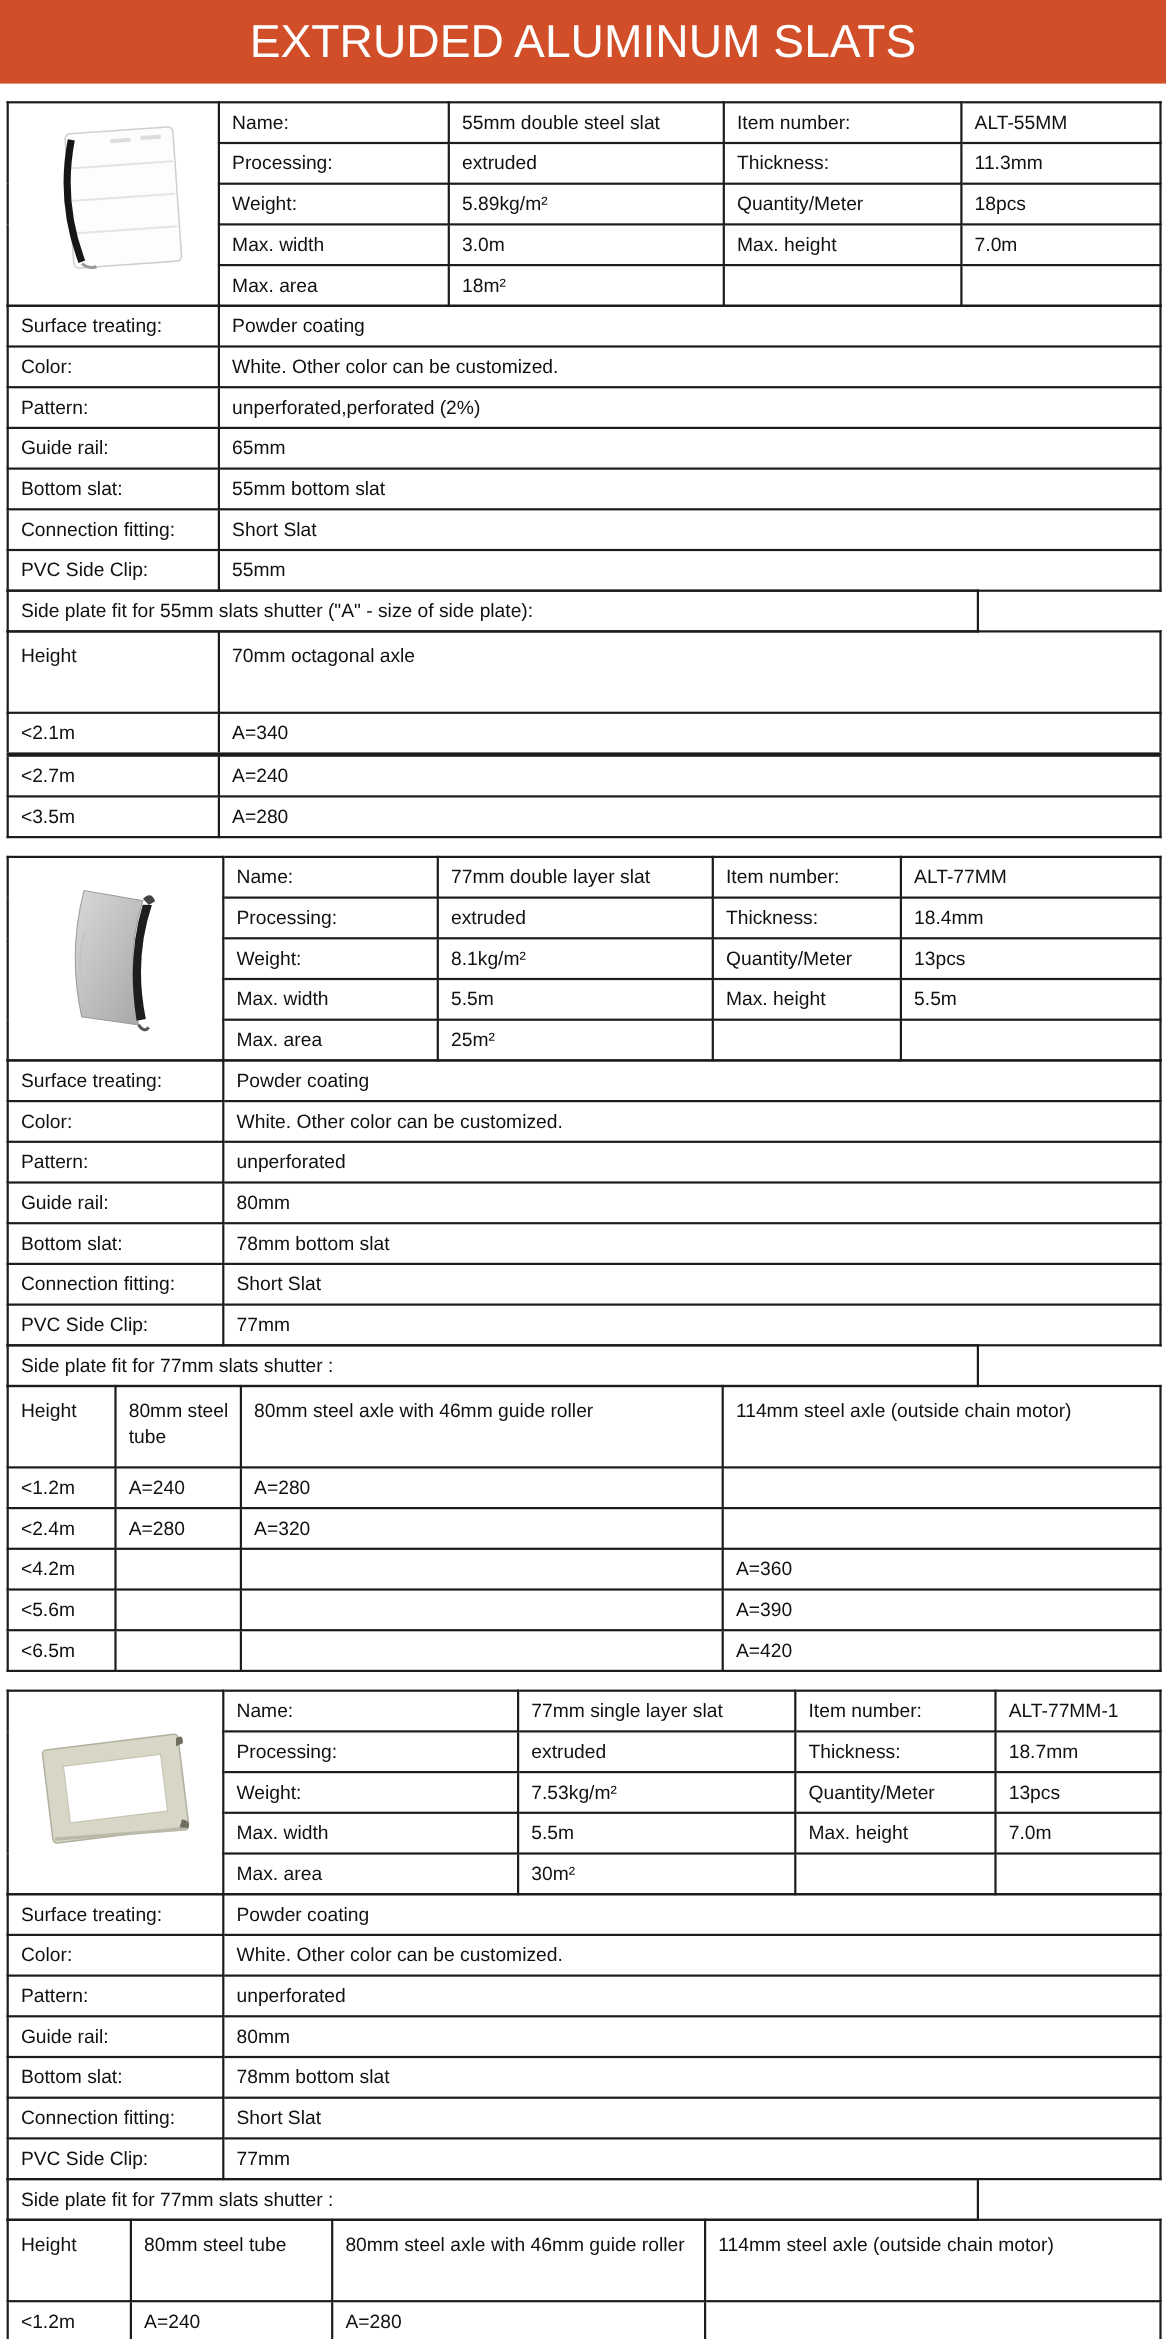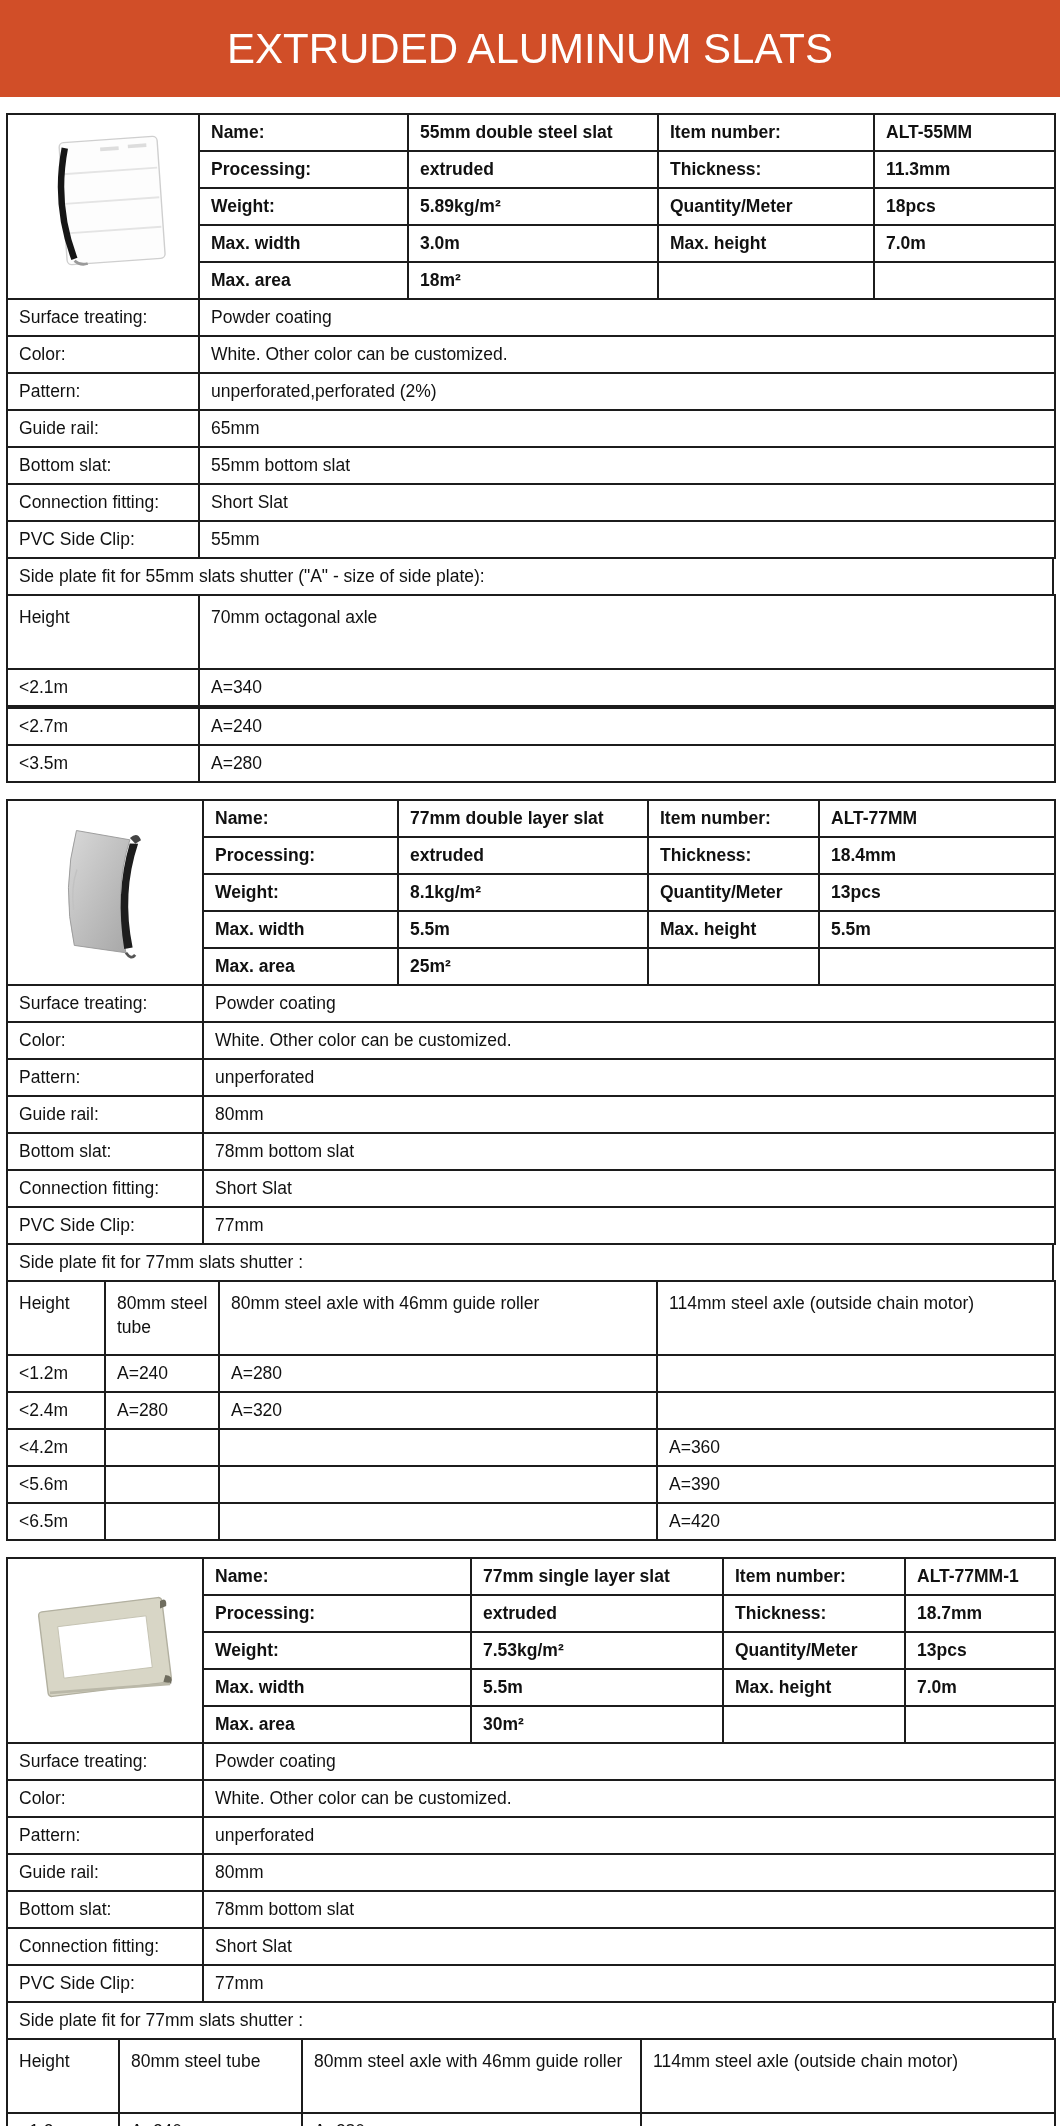--- a/index.html
+++ b/index.html
@@ -1,31 +1,31 @@
 <!DOCTYPE html>
 <html><head>
 <meta charset="utf-8">
 <style>
   html,body { margin:0; padding:0; }
   body {
     width:1060px; background:#ffffff; color:#111;
     font-family:"Liberation Sans", sans-serif;
   }
   .banner {
-    background:#d14e28; height:97px;
+    background:#d14e28; height:76px;
     display:flex; align-items:center; justify-content:center;
   }
   .banner-title { color:#ffffff; font-size:42px; }
   .content { margin:6px 0 0 6px; width:1048px; }
   .product-section { margin-top:5px; }
   table {
-    border-collapse:collapse; table-layout:fixed; width:1048px;
+    border-collapse:collapse; table-layout:fixed; width:884px;
     margin-top:-2px;
   }
-  .product-section table:first-child { margin-top:16px;font-weight:bold; }
+  .product-section table:first-child { margin-top:16px; }
   td {
     border:2px solid #1c1c1c;
     font-size:17.5px; line-height:1.35;
     padding:2px 8px 2px 11px;
     height:31px; vertical-align:middle;
     word-wrap:break-word;
   }
   .img-cell { padding:3px; text-align:center; vertical-align:middle; }
   .hrow td { height:60px; vertical-align:top; padding-top:10px; }
   .justify { text-align:justify; }

